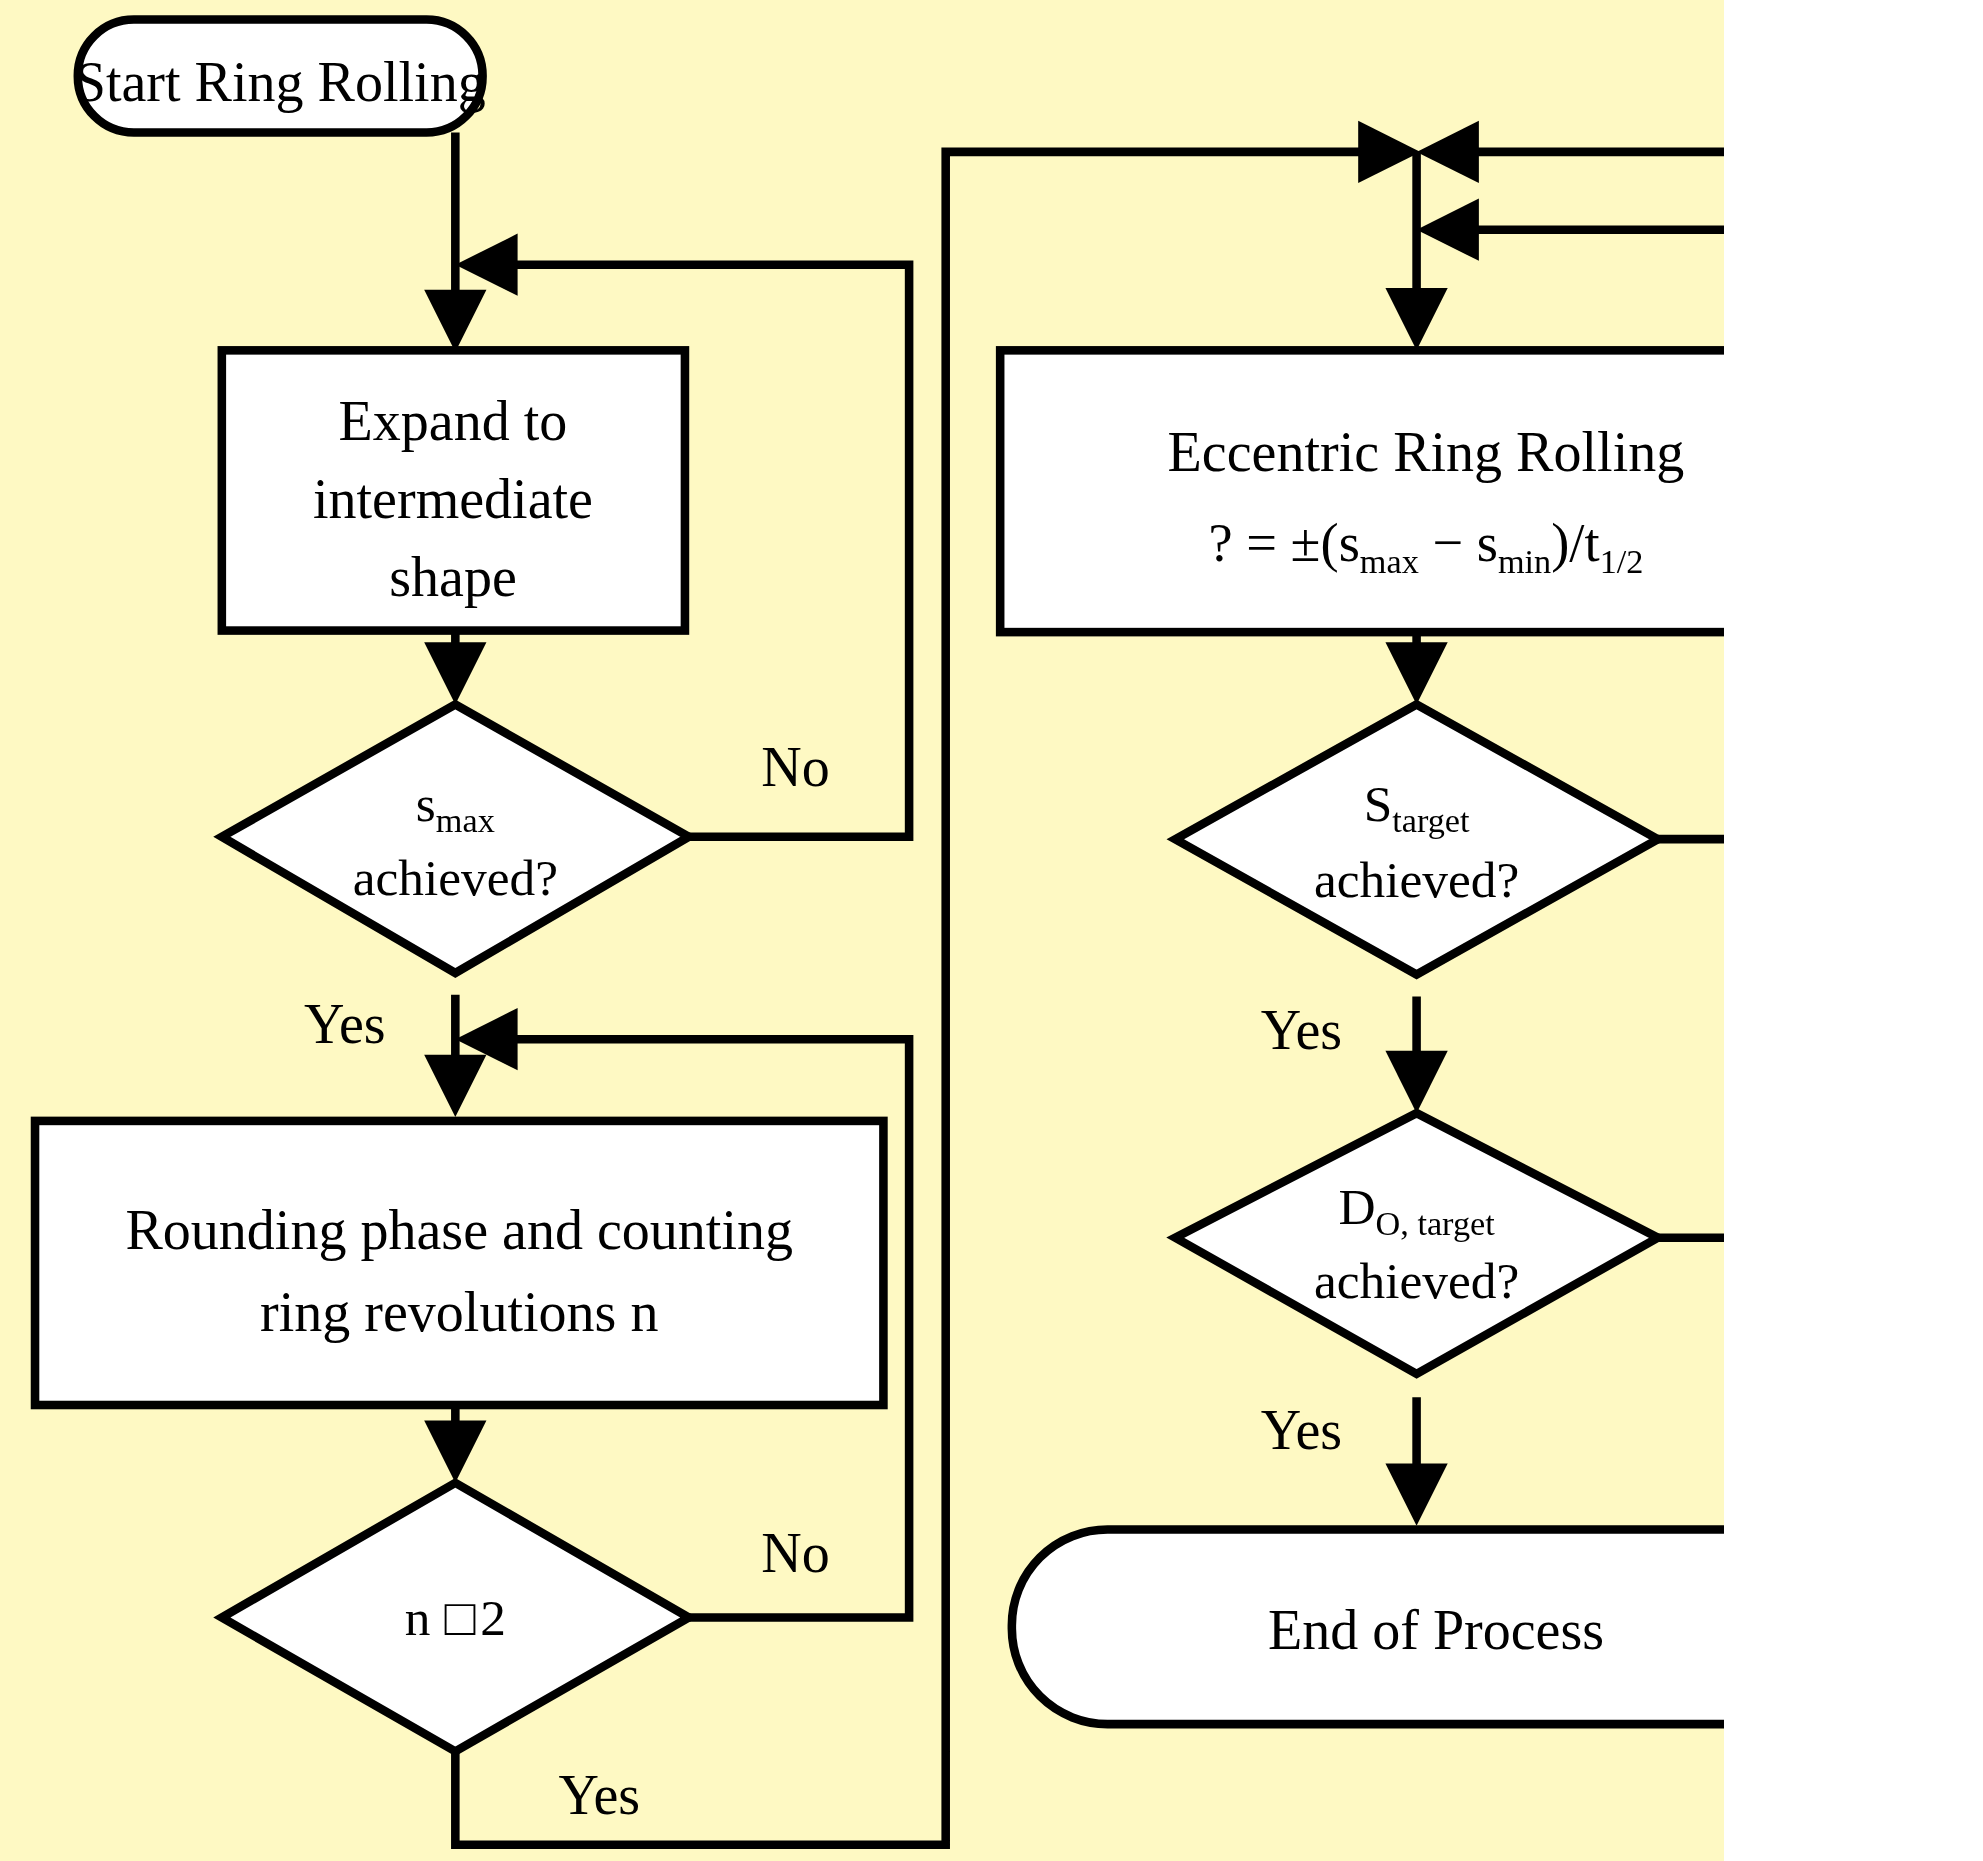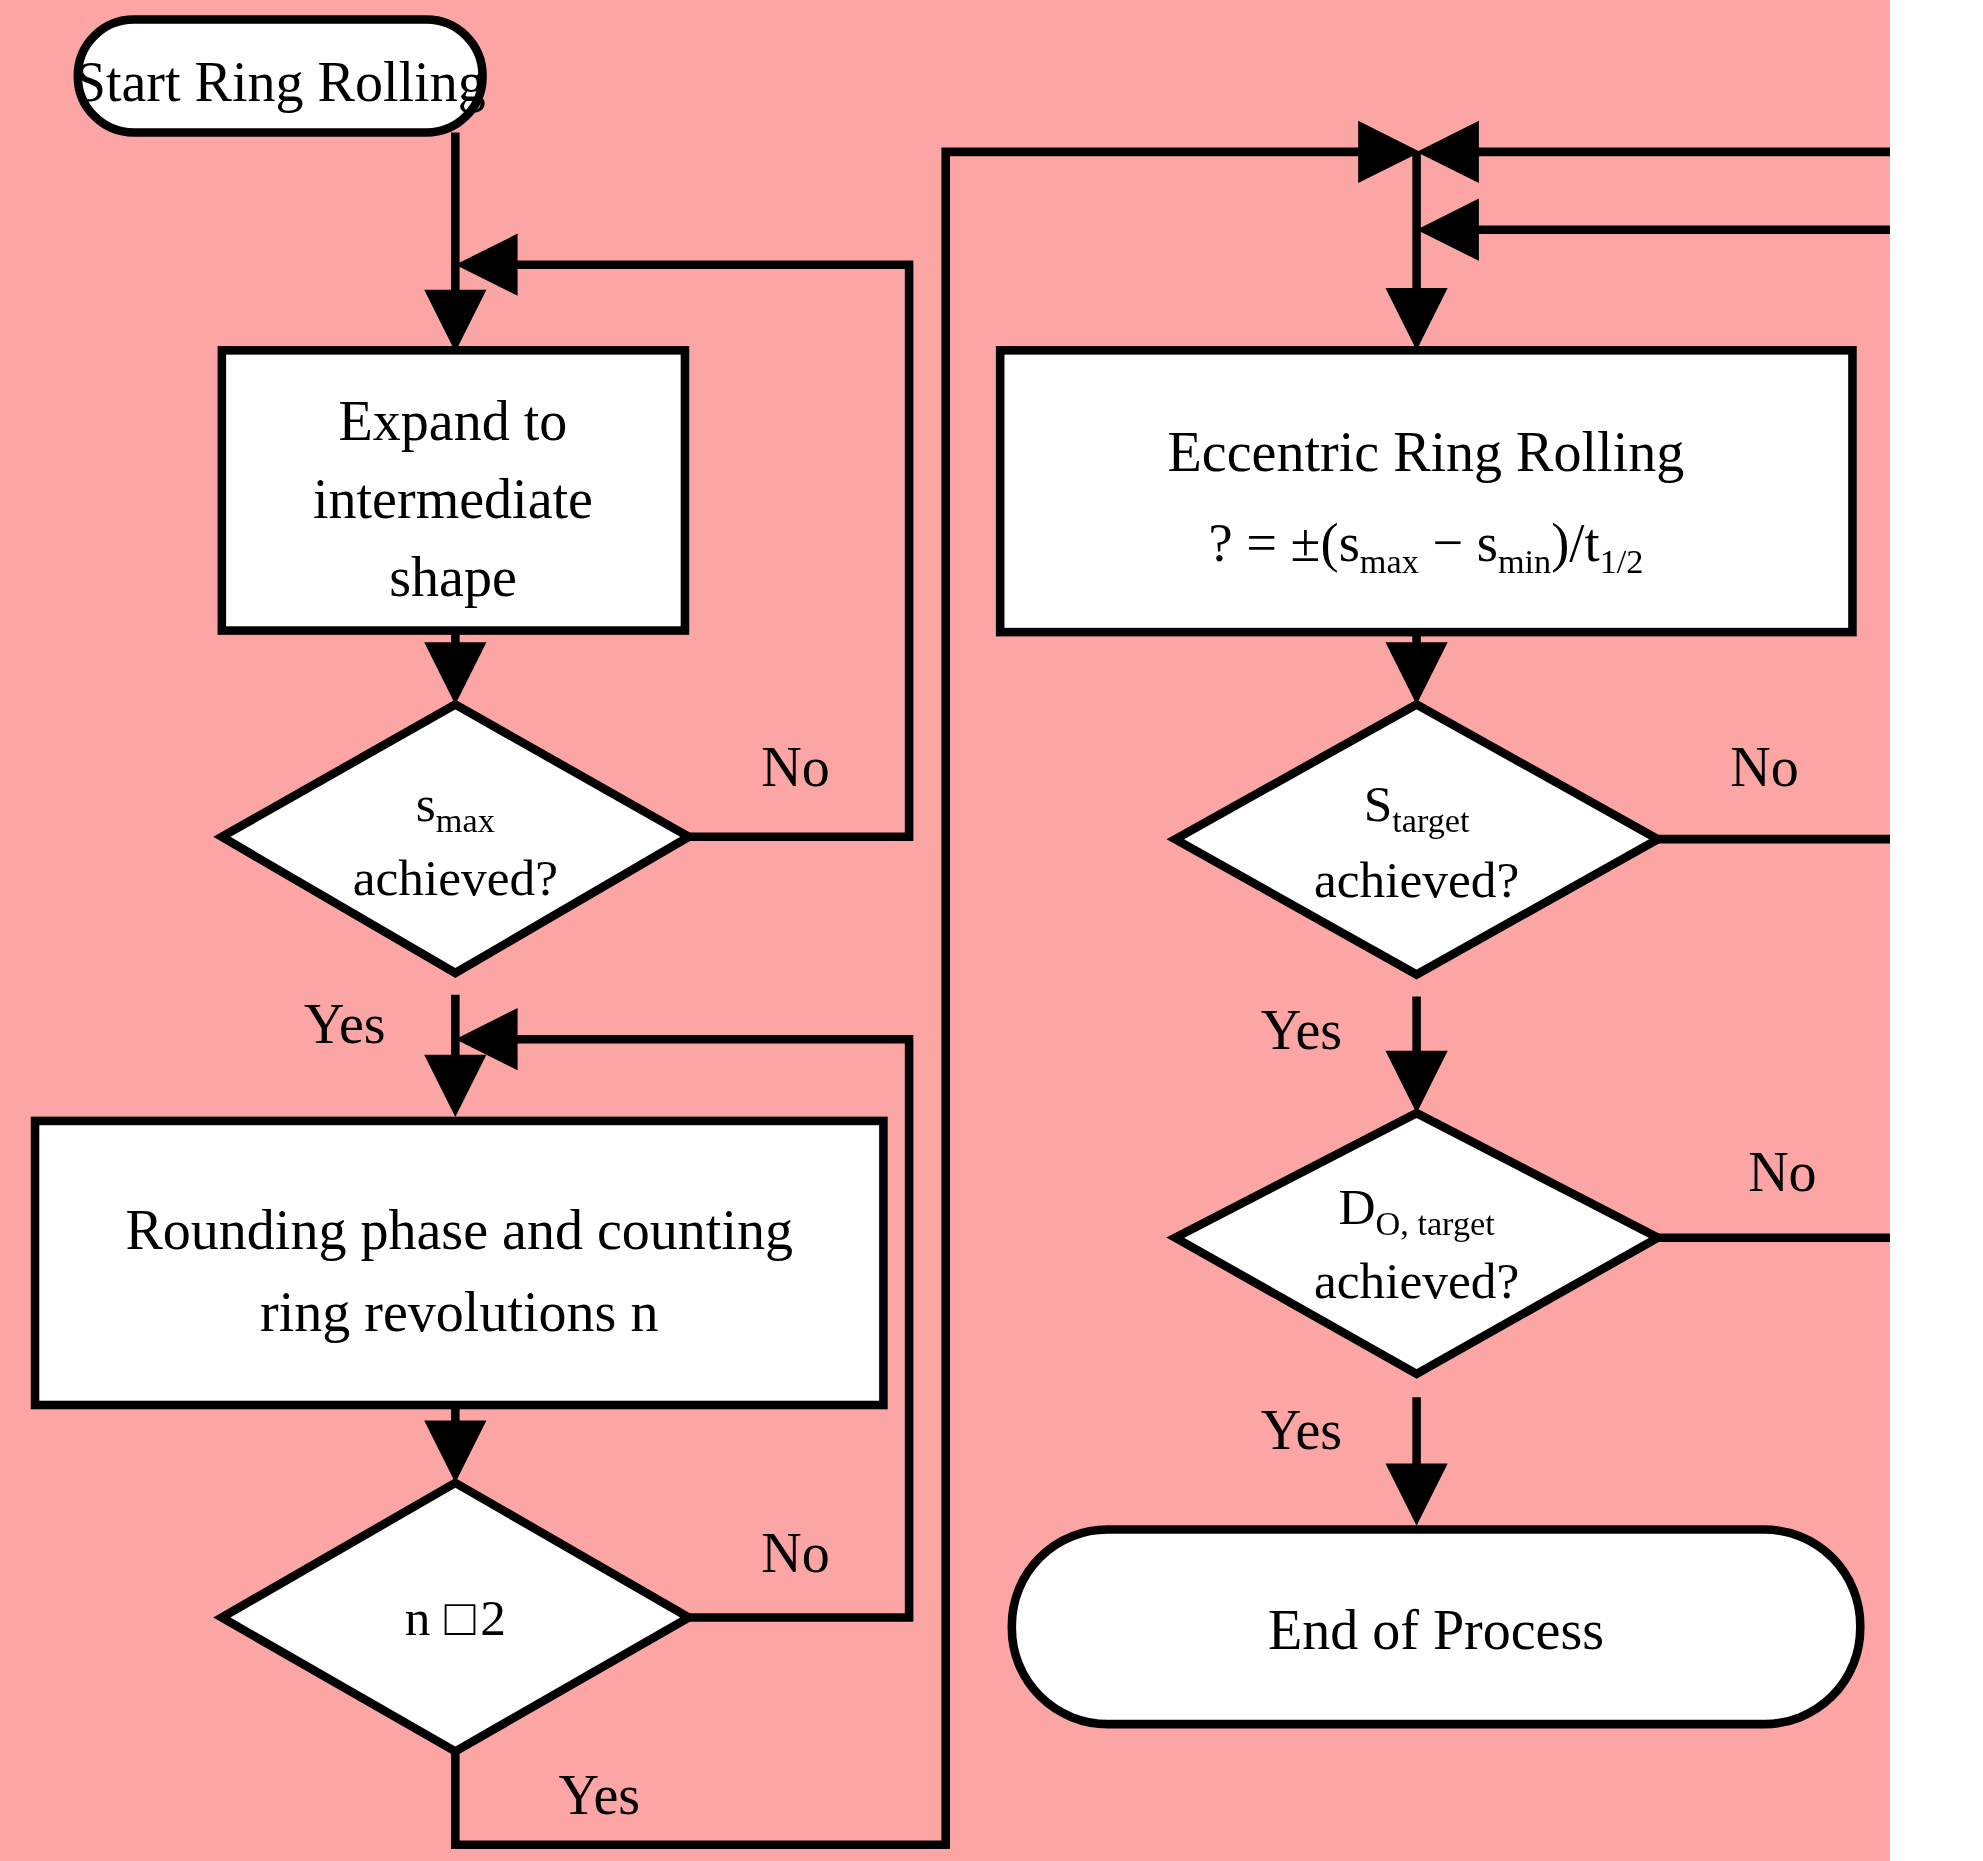--- a/index.html
+++ b/index.html
@@ -5,23 +5,23 @@
   html, body {
     margin: 0;
     padding: 0;
     background: #ffffff;
   }
   body {
     font-family: "Liberation Serif", "DejaVu Serif", serif;
   }
   #flowchart-root {
     position: relative;
-    width: 1890px;
+    width: 1724px;
     height: 1862px;
-    background: #fca5a5;
+    background: #fef9c3;
     overflow: hidden;
   }
   #flowchart-svg {
     display: block;
     width: 1984px;
     height: 1862px;
   }
   .node-shape {
     fill: #ffffff;
     stroke: #000000;

